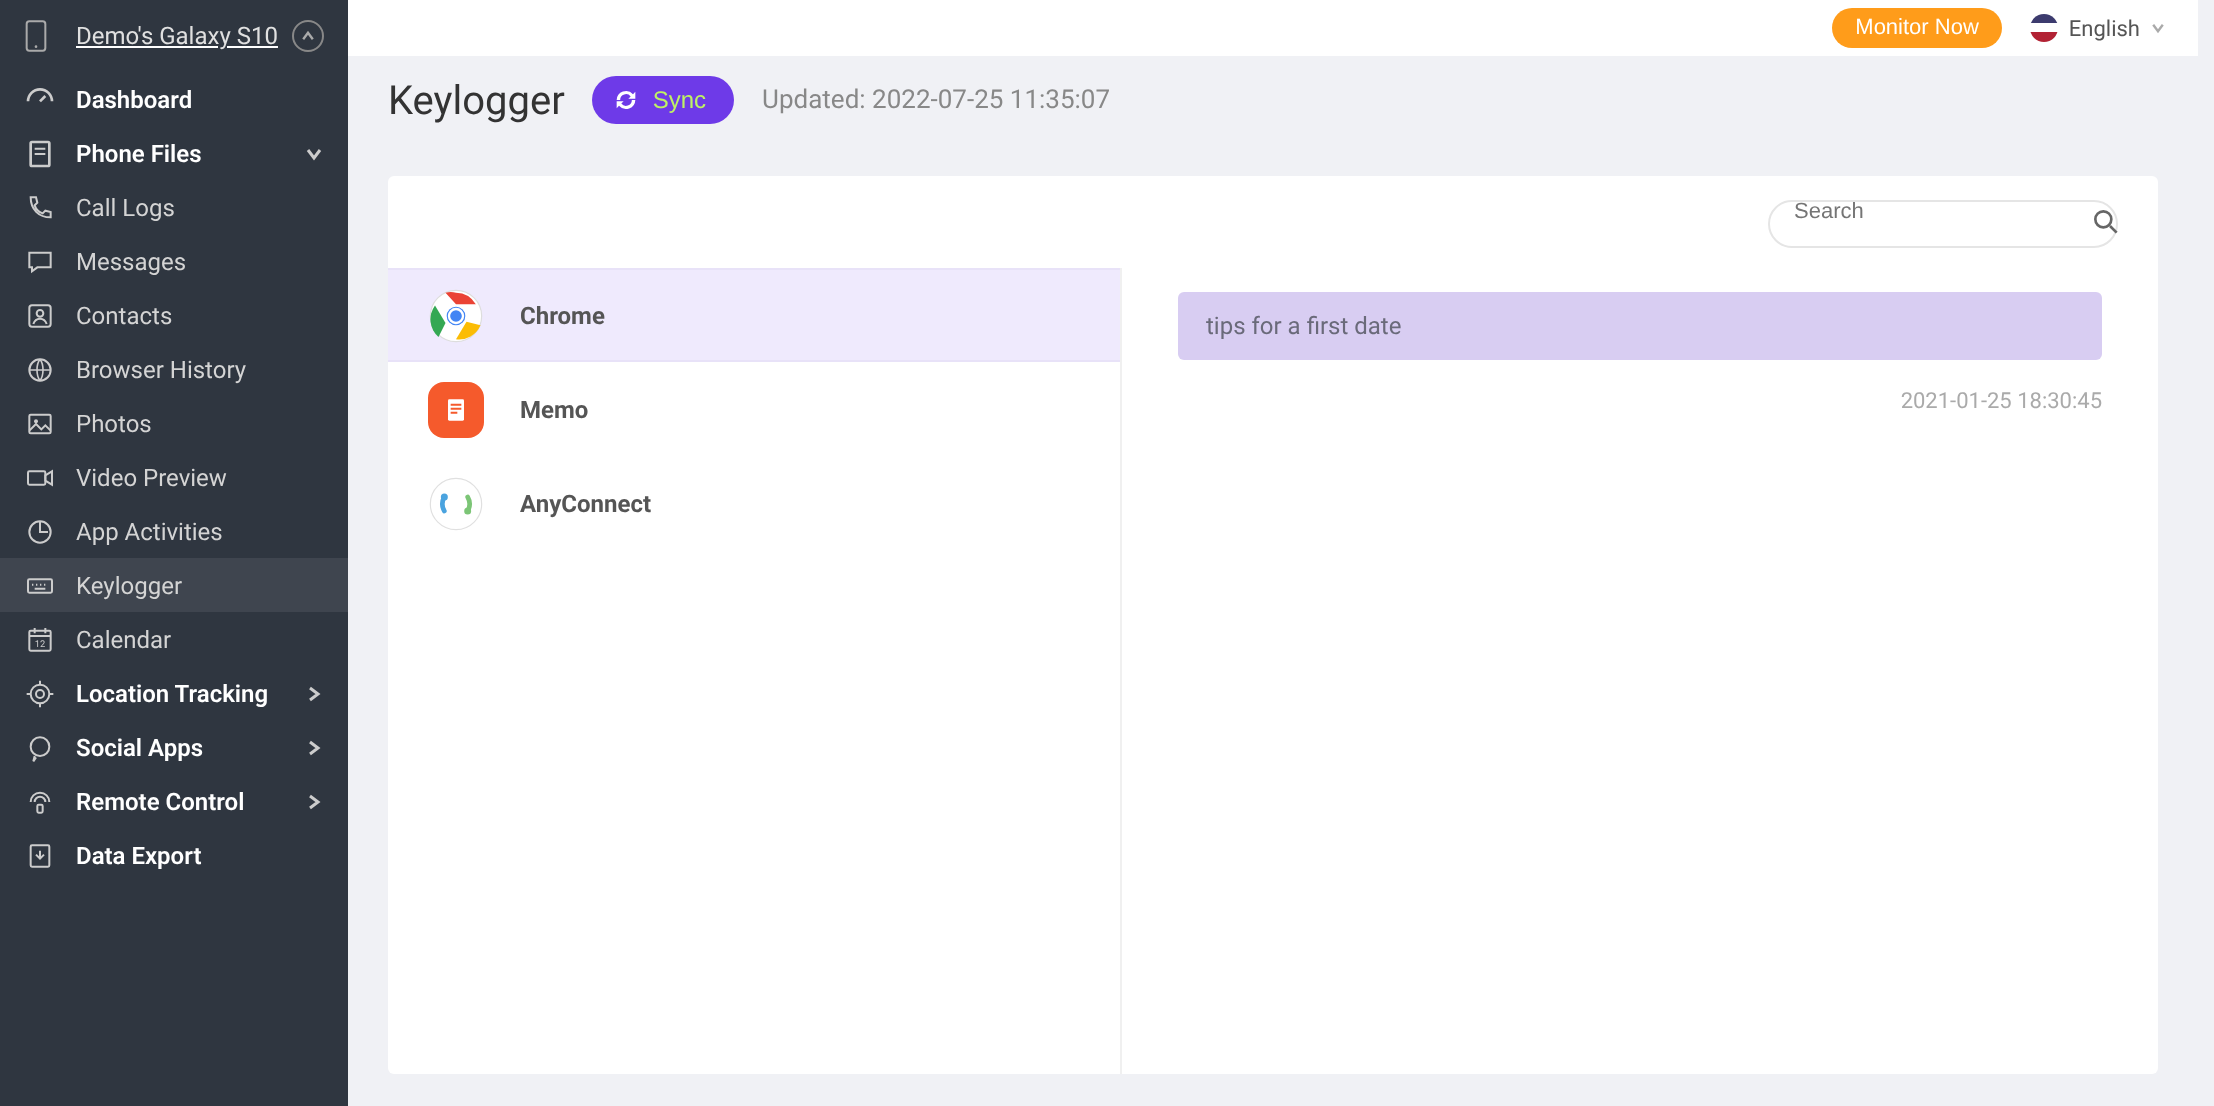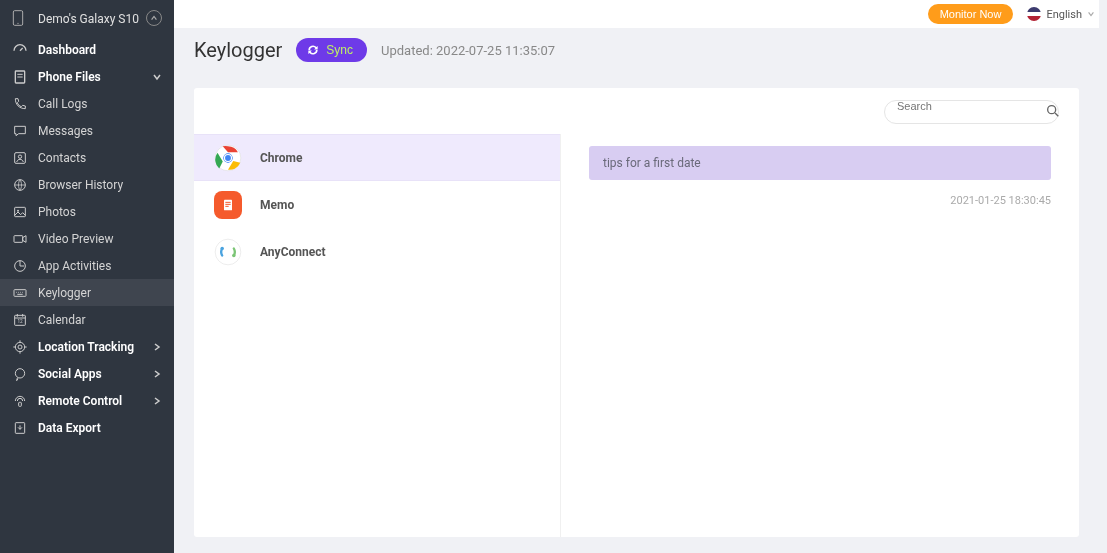--- a/index.html
+++ b/index.html
@@ -2,33 +2,33 @@
 <html><head>
 <meta charset="utf-8">
 <style>
 * { margin: 0; padding: 0; box-sizing: border-box; }
 body { font-family: -apple-system, BlinkMacSystemFont, "Segoe UI", Roboto, Arial, sans-serif; font-size: 13px; color: #333; background: #fff; width: 1107px; height: 553px; overflow: hidden; }
 .app { display: flex; height: 100%; }
 .sidebar { width: 174px; background: #2f3640; color: #fff; display: flex; flex-direction: column; flex-shrink: 0; }
 .sidebar-top { background: #8a2be2; background: linear-gradient(90deg, #8a2be2 0%, #a855f7 100%); height: 28px; display: flex; align-items: center; padding: 0 12px; }
 .sidebar-top .grid-icon { width: 14px; height: 14px; margin-right: 8px; }
 .sidebar-top .label { font-size: 12px; font-weight: 600; }
-.device-row { display: flex; align-items: flex-end; padding: 10px 12px; font-size: 12px; }
+.device-row { display: flex; align-items: center; padding: 10px 12px; font-size: 12px; text-decoration: underline; }
 .device-row .dev-icon { width: 16px; height: 16px; margin-right: 10px; }
 .device-row .dev-label { flex: 1; color: #e0e0e0; }
 .device-row .collapse-icon { width: 16px; height: 16px; border: 1px solid #888; border-radius: 50%; display: flex; align-items: center; justify-content: center; }
 .nav { list-style: none; }
 .nav li { display: flex; align-items: center; padding: 6px 12px; height: 27px; font-size: 12px; color: #d4d4d4; cursor: pointer; }
 .nav li.bold { font-weight: 600; color: #fff; }
 .nav li.active { background: rgba(255,255,255,0.08); }
 .nav li .nav-icon { width: 16px; height: 16px; margin-right: 10px; flex-shrink: 0; display: flex; align-items: center; justify-content: center; }
 .nav li .nav-label { flex: 1; }
 .nav li .chevron { width: 10px; height: 10px; }
 .main { flex: 1; display: flex; flex-direction: column; background: #fff; border-right: 8px solid #f0f1f5; }
-.topbar { height: 28px; display: flex; align-items: center; justify-content: flex-end; padding-right: 4px; gap: 14px; }
+.topbar { height: 28px; display: flex; align-items: center; justify-content: flex-end; padding-right: 16px; gap: 14px; }
 .monitor-btn { background: #ff9c1a; color: #fff; font-size: 11px; padding: 4px 12px; border-radius: 11px; border: none; cursor: pointer; }
 .lang { display: flex; align-items: center; gap: 5px; font-size: 11px; color: #555; cursor: pointer; }
 .lang .flag { width: 14px; height: 14px; border-radius: 50%; background: linear-gradient(180deg, #3c3b6e 33%, #fff 33%, #fff 66%, #b22234 66%); }
 .page-header { height: 44px; background: #f0f1f5; display: flex; align-items: center; padding: 0 20px; gap: 14px; }
 .page-title { font-size: 20px; font-weight: 400; color: #333; }
 .sync-btn { background: #6e3ae8; color: #bef264; font-size: 12px; border: none; padding: 5px 14px 5px 10px; border-radius: 14px; display: flex; gap: 6px; cursor: pointer; }
 .updated { font-size: 13px; color: #888; }
 .content-wrap { flex: 1; padding: 16px 20px; background: #f0f1f5; }
 .panel { background: #fff; border-radius: 3px; height: 100%; display: flex; flex-direction: column; }
 .search-row { display: flex; justify-content: flex-end; padding: 10px 20px; }

